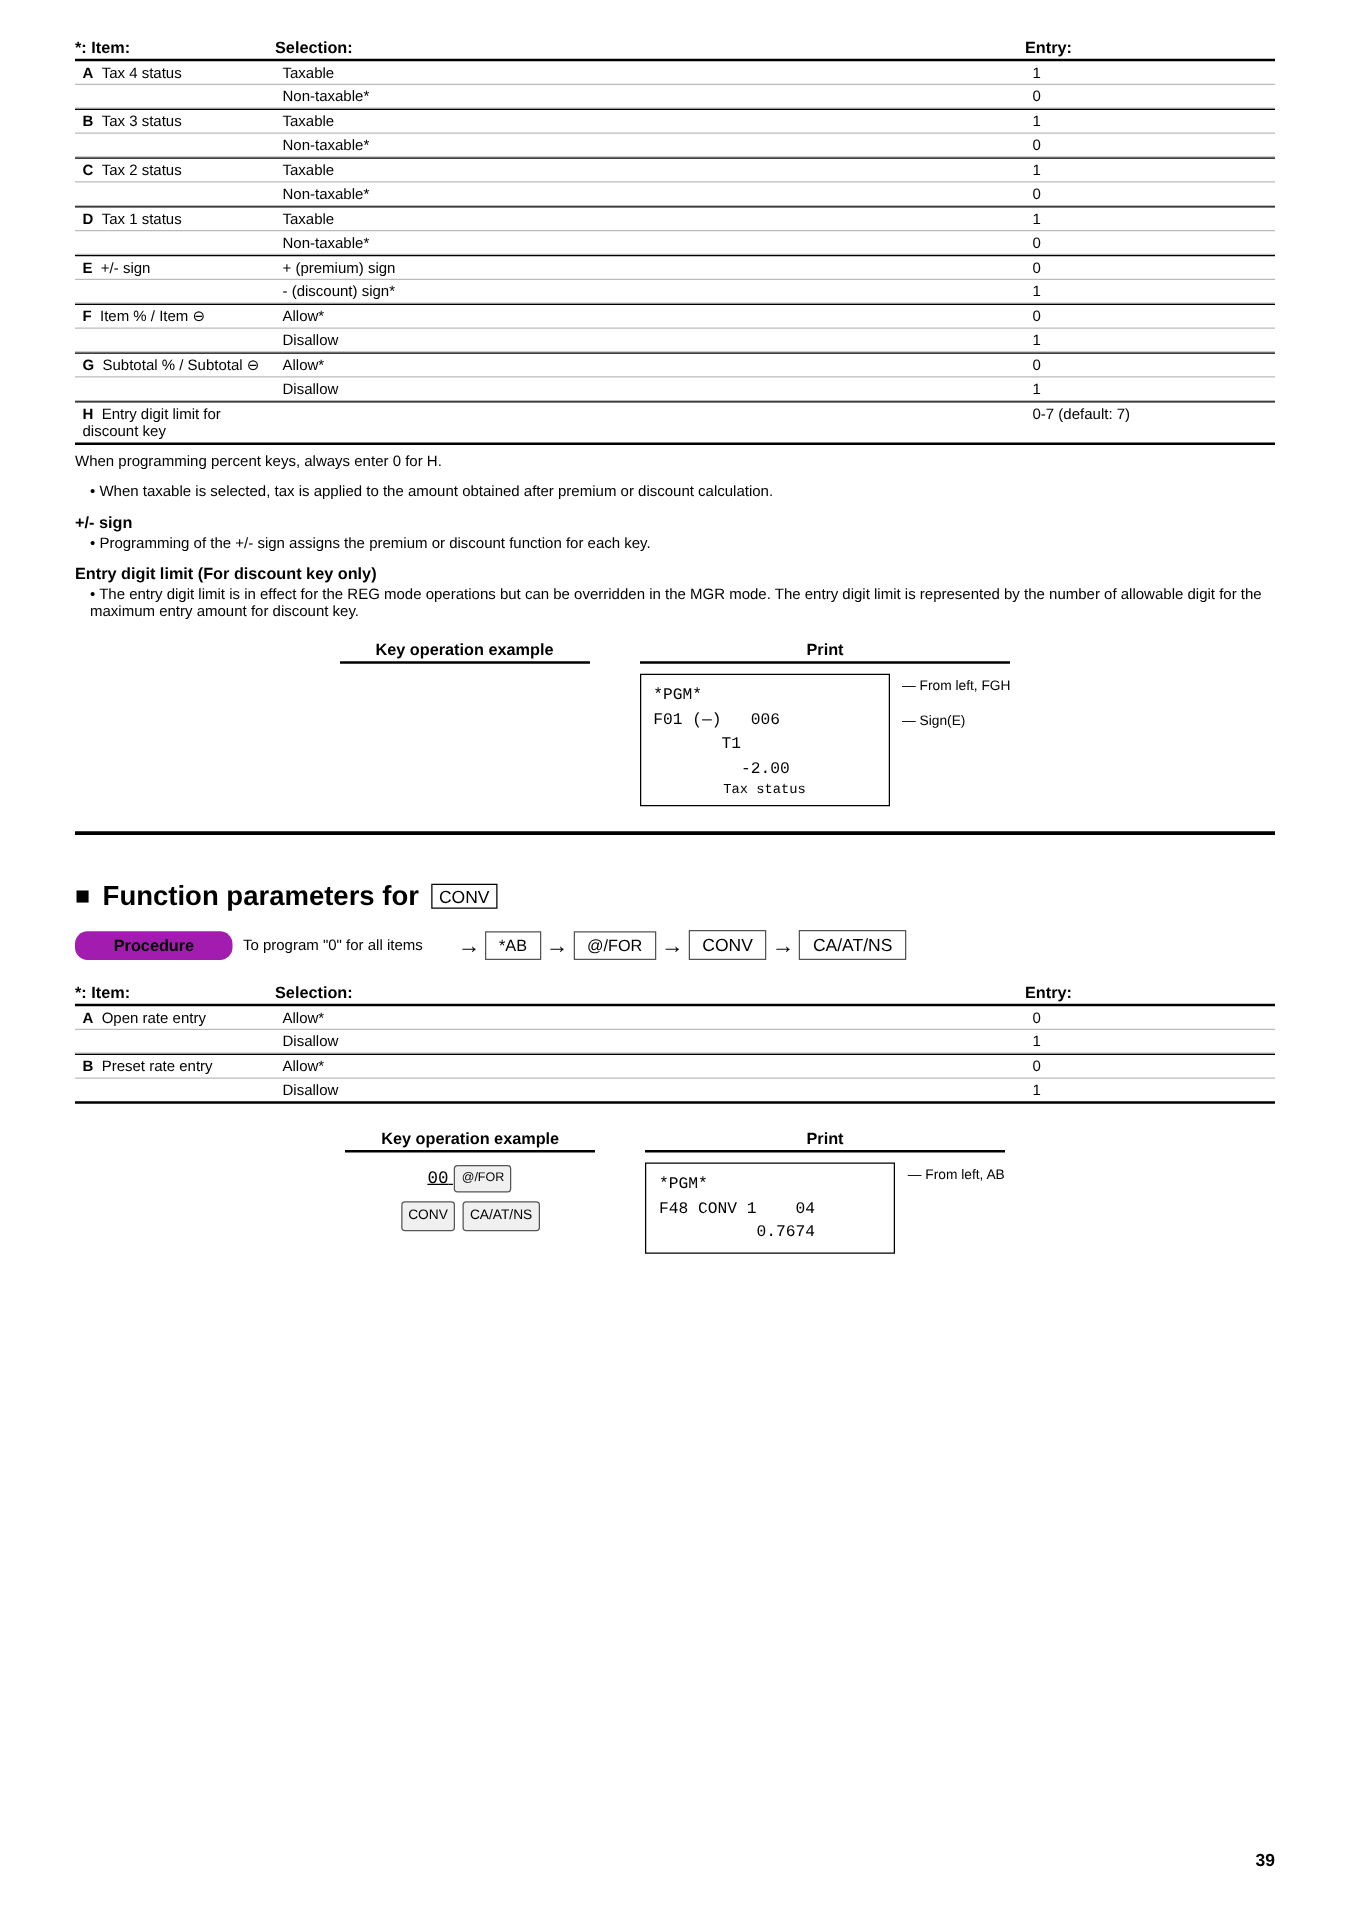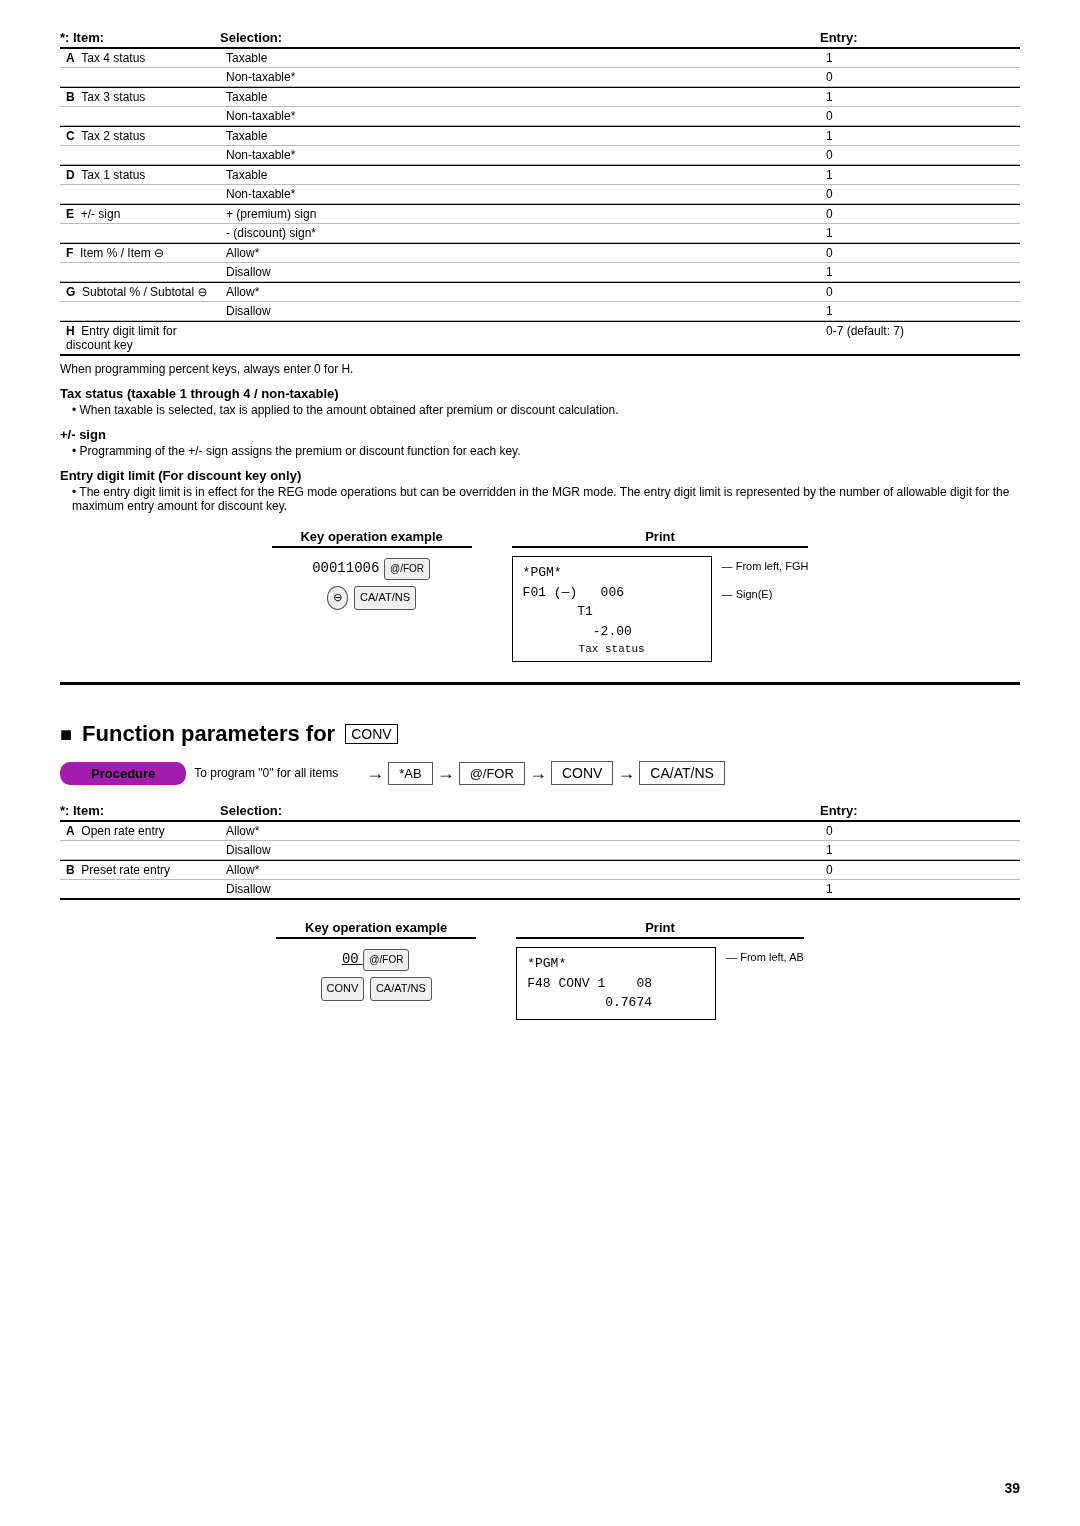--- a/index.html
+++ b/index.html
@@ -315,48 +315,37 @@
       <div class="col-selection"></div>
       <div class="col-entry">0-7 (default: 7)</div>
     </div>
 
   </div>
 </div>
 
 <div class="note-text" style="margin-top:6px;">When programming percent keys, always enter 0 for H.</div>
 
 <div style="margin-top:10px;">
-  <div class="section-heading">Tax status (taxable 1 through 4 / non-taxable)</div>
   <div class="bullet-text">• When taxable is selected, tax is applied to the amount obtained after premium or discount calculation.</div>
 </div>
 
 <div>
   <div class="section-heading">+/- sign</div>
   <div class="bullet-text">• Programming of the +/- sign assigns the premium or discount function for each key.</div>
 </div>
 
 <div>
   <div class="section-heading">Entry digit limit (For discount key only)</div>
   <div class="bullet-text">• The entry digit limit is in effect for the REG mode operations but can be overridden in the MGR mode.  The entry digit limit is represented by the number of allowable digit for the maximum entry amount for discount key.</div>
 </div>
 
 <div class="example-container">
 
   <div class="key-op-box">
     <div class="key-op-title">Key operation example</div>
-    <div class="key-op-seq">
-      <div style="margin-bottom:4px;">
-        <span style="font-size:14px; font-family:'Courier New',monospace;">00011006</span>
-        <span class="kbd-btn" style="font-size:10px;">@/FOR</span>
-      </div>
-      <div>
-        <span class="kbd-btn-round">⊖</span>
-        <span class="kbd-btn">CA/AT/NS</span>
-      </div>
-    </div>
   </div>
 
   <div class="print-box">
     <div class="print-title">Print</div>
     <div style="display:flex; align-items:flex-start; gap:10px;">
       <div class="print-receipt">
         <div class="receipt-line">*PGM*</div>
         <div class="receipt-line">F01 (—)   006</div>
         <div class="receipt-line">       T1</div>
         <div class="receipt-line">         -2.00</div>
@@ -441,21 +430,21 @@
         <span class="kbd-btn">CA/AT/NS</span>
       </div>
     </div>
   </div>
 
   <div class="print-box">
     <div class="print-title">Print</div>
     <div style="display:flex; align-items:flex-start; gap:10px;">
       <div class="print-receipt">
         <div class="receipt-line">*PGM*</div>
-        <div class="receipt-line">F48 CONV 1    08</div>
+        <div class="receipt-line">F48 CONV 1    04</div>
         <div class="receipt-line">          0.7674</div>
       </div>
       <div class="annotation-right">
         <div>— From left, AB</div>
       </div>
     </div>
   </div>
 </div>
 
 <div class="page-number">39</div>

